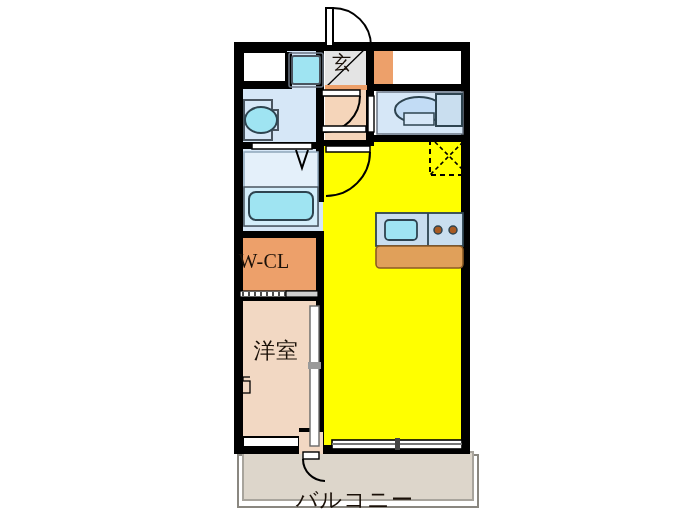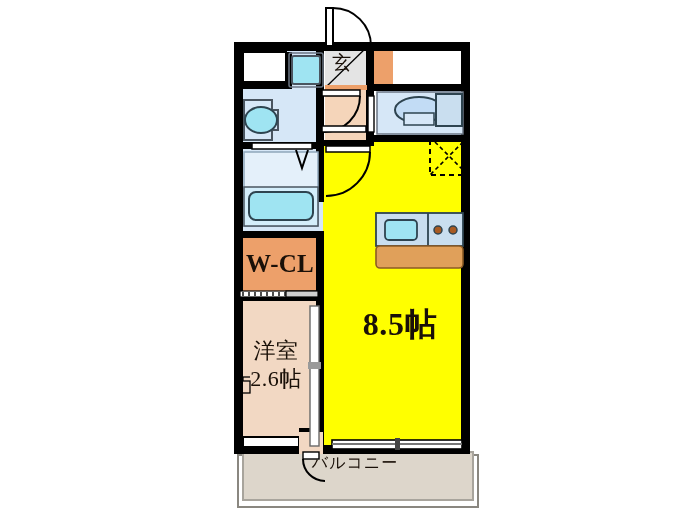--- a/index.html
+++ b/index.html
@@ -48,38 +48,38 @@
     width: 92px;
     font-size: 22px;
     line-height: 1.25;
     font-family: Liberation Serif, serif;
   }
   #label-washitsu .room-size {
     display: block;
     font-size: 22px;
   }
   #label-wcl {
-    left: 238px;
+    left: 222px;
     top: 250px;
     width: 84px;
-    font-size: 25px;
-    font-weight: 700;
+    font-size: 20px;
+    font-weight: 400;
     letter-spacing: 0.01em;
   }
   #label-genkan {
     left: 327px;
     top: 50px;
     width: 30px;
     font-size: 19px;
   }
   #label-balcony {
     left: 255px;
-    top: 453px;
+    top: 485px;
     width: 200px;
-    font-size: 16px;
+    font-size: 22px;
     letter-spacing: 0.06em;
   }
 </style>
 </head>
 <body>
 
 <svg id="floorplan" viewBox="0 0 700 525" xmlns="http://www.w3.org/2000/svg">
 
   <rect x="0" y="0" width="700" height="525" fill="#ffffff"></rect>
 
@@ -246,25 +246,23 @@
   </g>
 
   <g>
     <rect x="303" y="452" width="16" height="7" fill="#ffffff" stroke="#000000" stroke-width="1.4"></rect>
     <path d="M 303 459 A 22 22 0 0 0 325 481" fill="none" stroke="#000000" stroke-width="2"></path>
   </g>
 
 </svg>
 
 <div class="room-label" id="label-ldk">
-  <span class="ldk-size">8.5帖</span>
 </div>
 
 <div class="room-label" id="label-washitsu">
   <span>洋室</span>
-  <span class="room-size">2.6帖</span>
 </div>
 
 <div class="room-label" id="label-wcl">W-CL</div>
 
 <div class="room-label" id="label-genkan">玄</div>
 
 <div class="room-label" id="label-balcony">バルコニー</div>
 
 </body></html>

